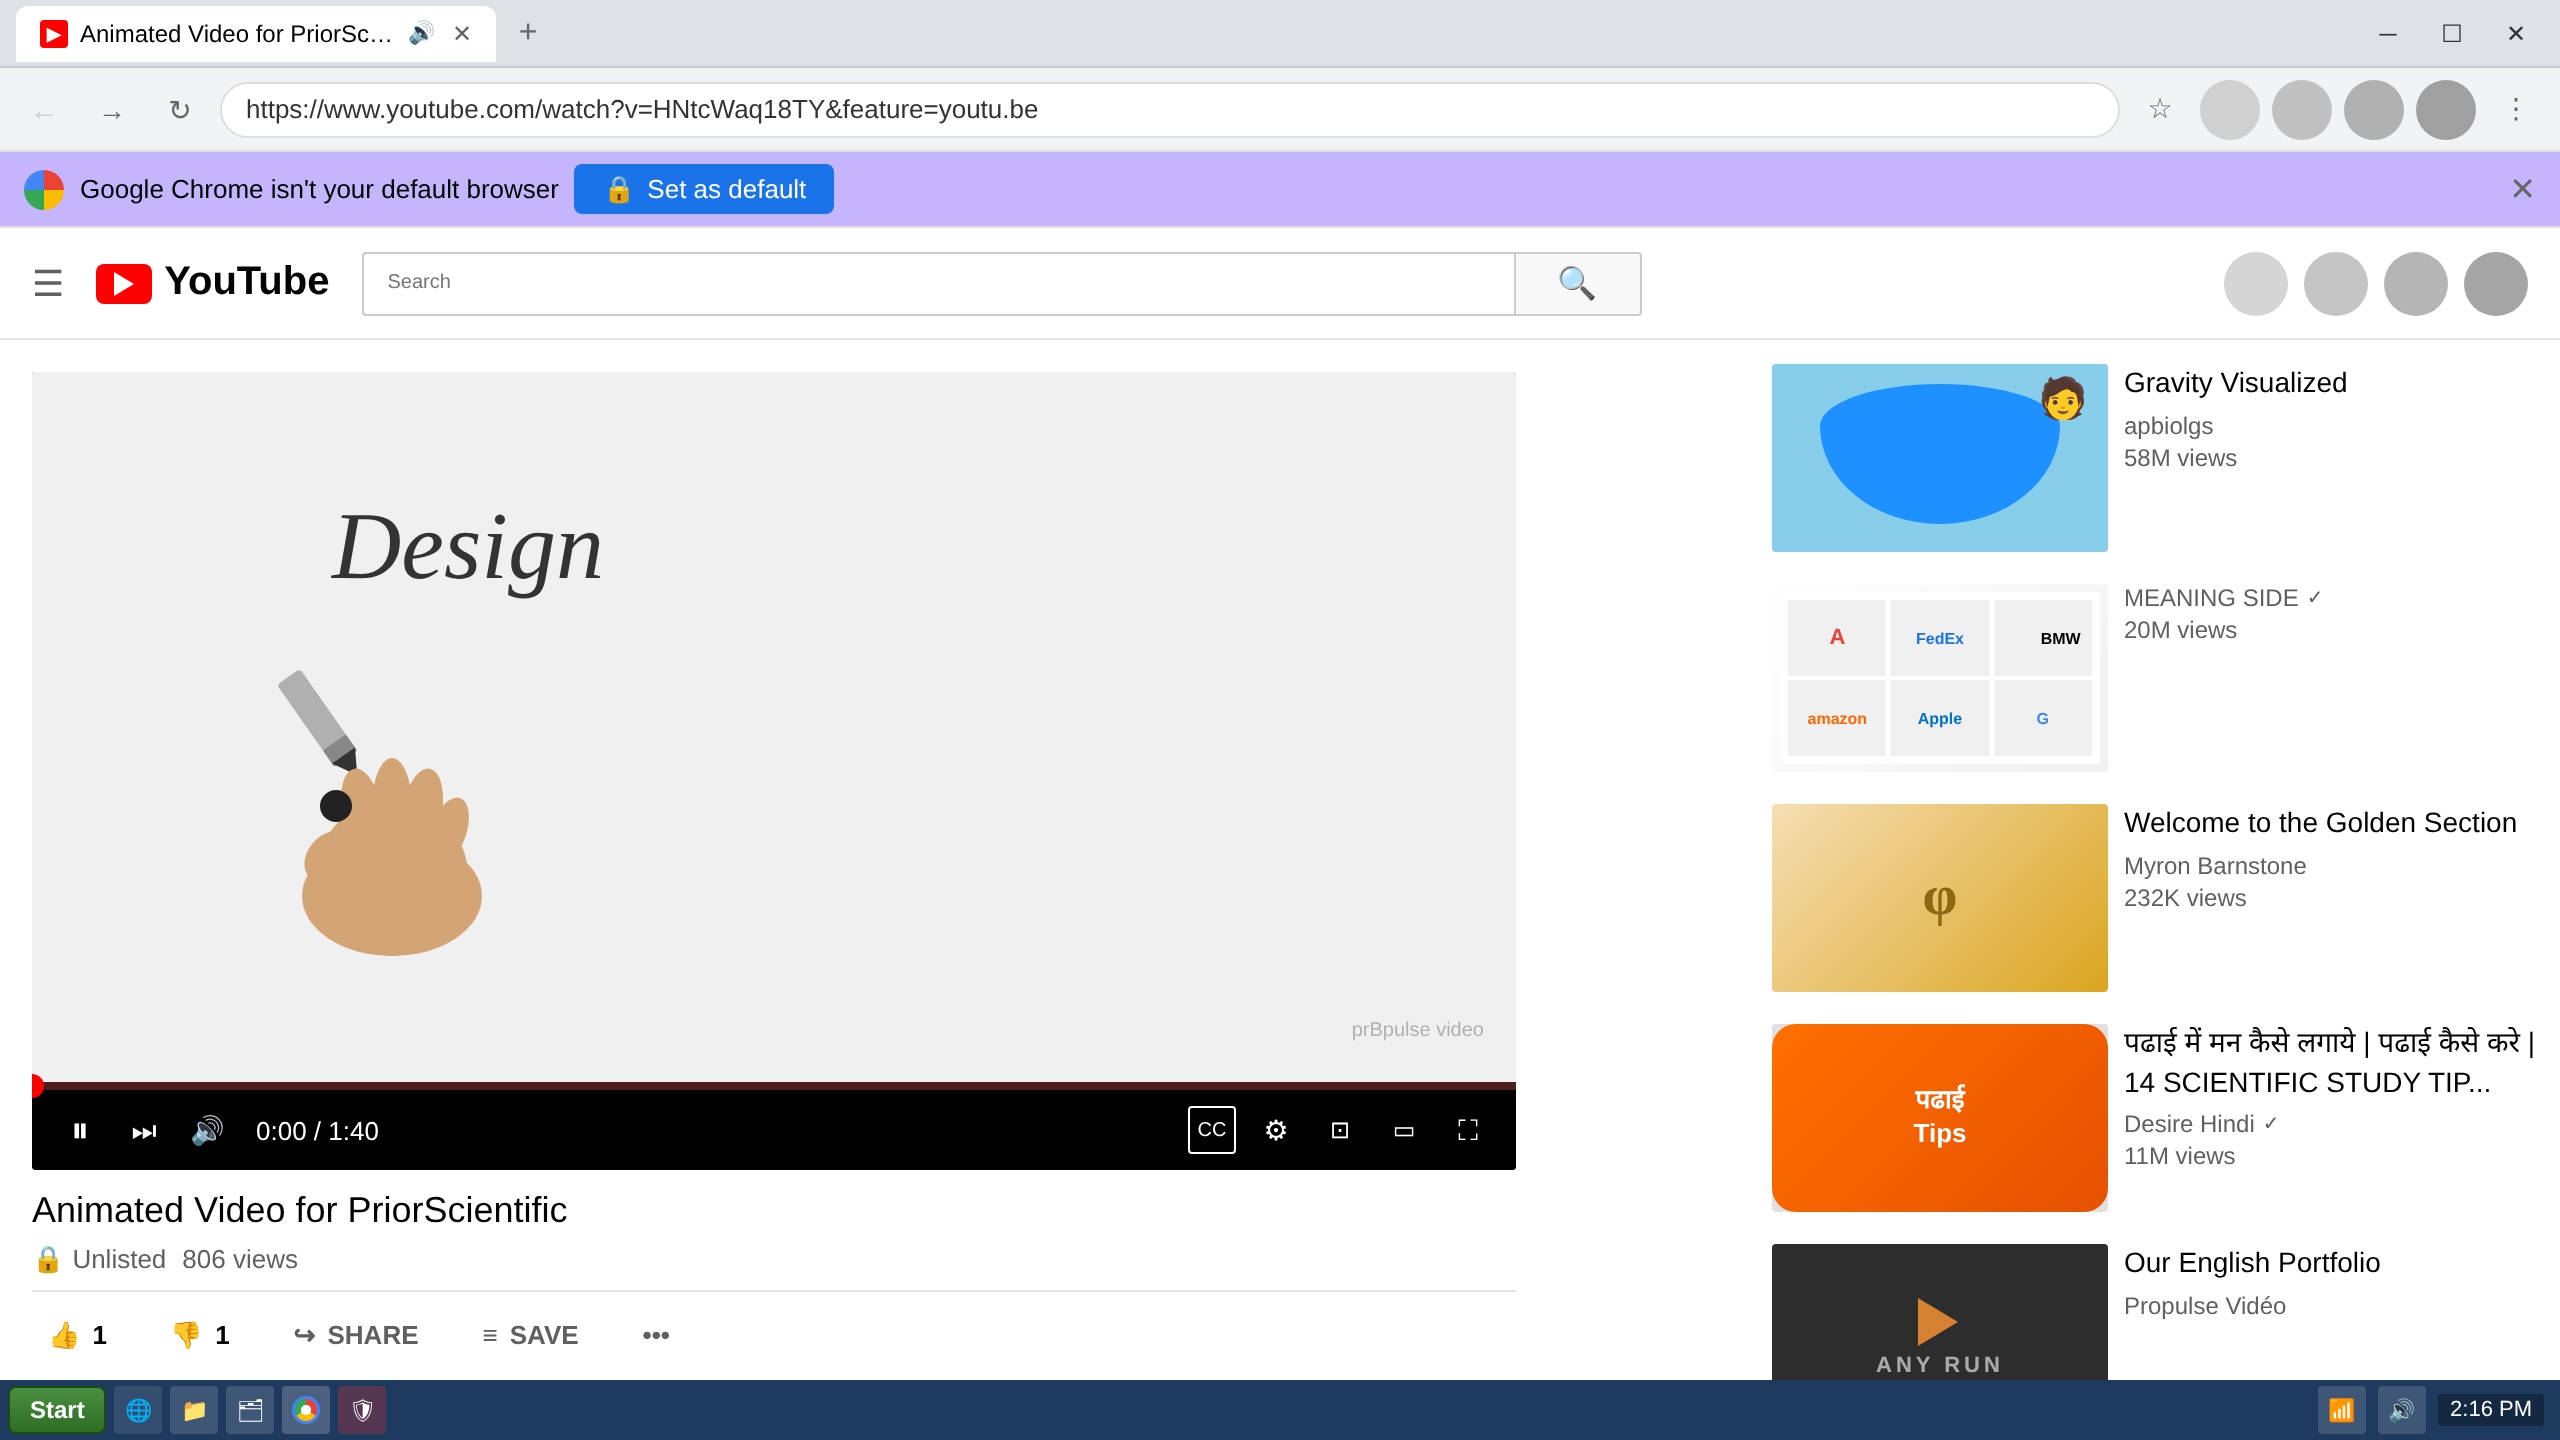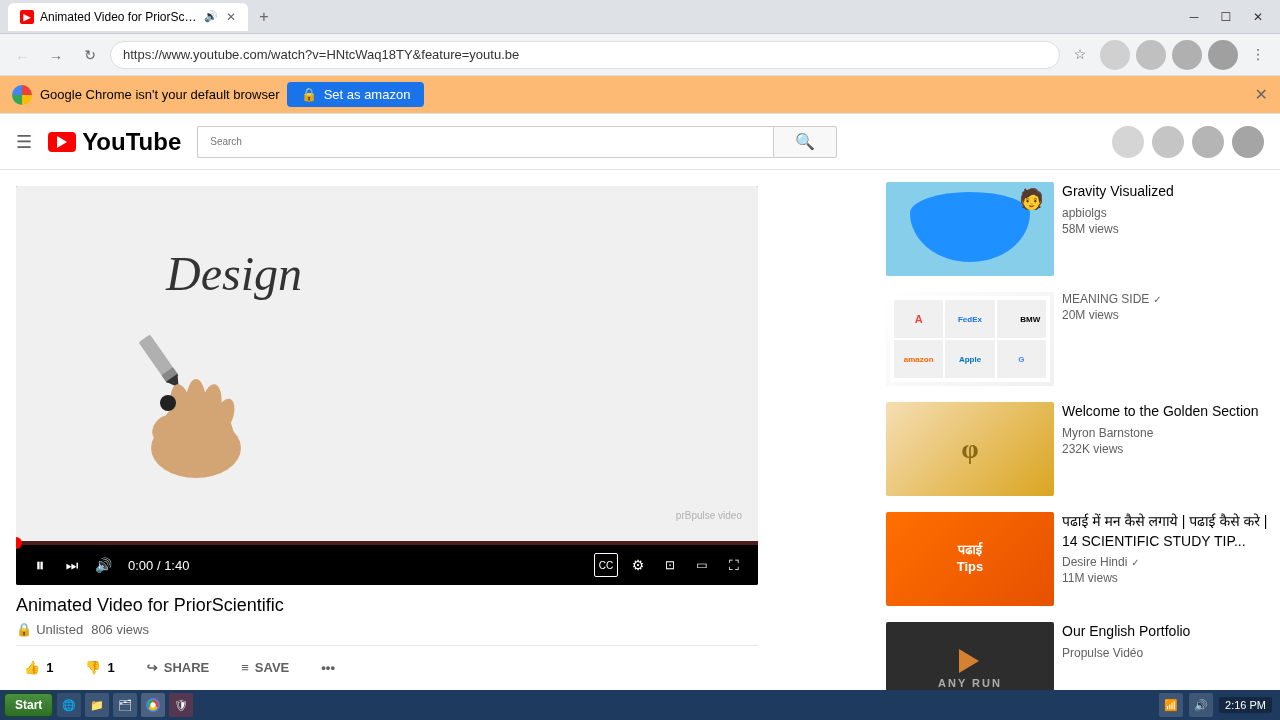--- a/index.html
+++ b/index.html
@@ -27,32 +27,32 @@
     
     .chrome-toolbar { background: #f1f3f4; height: 42px; display: flex; align-items: center; padding: 0 8px; gap: 6px; border-bottom: 1px solid #e0e0e0; }
     .nav-btn { width: 28px; height: 28px; border-radius: 50%; display: flex; align-items: center; justify-content: center; cursor: pointer; color: #666; font-size: 14px; }
     .nav-btn.disabled { color: #ccc; cursor: default; }
     .address-bar { flex: 1; height: 28px; background: white; border-radius: 14px; border: 1px solid #ddd; display: flex; align-items: center; padding: 0 12px; font-size: 13px; color: #1a0dab; }
     .toolbar-icon { width: 28px; height: 28px; border-radius: 50%; display: flex; align-items: center; justify-content: center; cursor: pointer; color: #666; font-size: 14px; }
     .user-avatars { display: flex; gap: 6px; }
     .user-avatar { width: 30px; height: 30px; border-radius: 50%; background: #e0e0e0; cursor: pointer; }
 
     
-    .chrome-infobar { background: #fdba74; height: 38px; display: flex; align-items: center; padding: 0 12px; gap: 8px; border-bottom: 1px solid #e0e0e0; font-size: 13px; }
+    .chrome-infobar { background: #c4b5fd; height: 38px; display: flex; align-items: center; padding: 0 12px; gap: 8px; border-bottom: 1px solid #e0e0e0; font-size: 13px; }
     .chrome-logo { width: 20px; height: 20px; border-radius: 50%; background: conic-gradient(#ea4335 0deg 90deg, #fbbc04 90deg 180deg, #34a853 180deg 270deg, #4285f4 270deg 360deg); }
     .set-default-btn { background: #1a73e8; color: white; border: none; border-radius: 4px; padding: 5px 14px; font-size: 13px; cursor: pointer; display: flex; align-items: center; gap: 6px; }
     .dismiss-btn { margin-left: auto; cursor: pointer; color: #666; font-size: 16px; }
 
     
     .yt-header { height: 56px; display: flex; align-items: center; padding: 0 16px; gap: 16px; background: #fff; border-bottom: 1px solid #e5e5e5; }
     .yt-menu-icon { font-size: 18px; cursor: pointer; color: #606060; }
     .yt-logo { display: flex; align-items: center; gap: 2px; cursor: pointer; }
     .yt-logo-icon { width: 28px; height: 20px; background: #ff0000; border-radius: 4px; display: flex; align-items: center; justify-content: center; }
     .yt-logo-play { width: 0; height: 0; border-top: 6px solid transparent; border-bottom: 6px solid transparent; border-left: 10px solid white; }
-    .yt-logo-text { font-size: 24px; font-weight: bold; color: #030303; margin-left: 4px; }
+    .yt-logo-text { font-size: 20px; font-weight: bold; color: #030303; margin-left: 4px; }
     .yt-search-bar { flex: 1; max-width: 640px; display: flex; height: 32px; }
     .yt-search-input { flex: 1; border: 1px solid #ccc; border-right: none; border-radius: 2px 0 0 2px; padding: 0 12px; font-size: 10px; outline: none; }
     .yt-search-btn { width: 64px; background: #f8f8f8; border: 1px solid #ccc; border-radius: 0 2px 2px 0; cursor: pointer; display: flex; align-items: center; justify-content: center; font-size: 16px; color: #606060; }
     .yt-header-right { margin-left: auto; display: flex; gap: 8px; align-items: center; }
     .yt-avatar { width: 32px; height: 32px; border-radius: 50%; background: #e0e0e0; cursor: pointer; }
 
     
     .yt-content { display: flex; background: #fff; height: calc(720px - 34px - 42px - 38px - 56px - 30px); overflow: hidden; }
 
     
@@ -74,21 +74,21 @@
     .video-meta { display: flex; align-items: center; gap: 8px; color: #606060; font-size: 13px; margin-bottom: 8px; }
     .unlisted-badge { display: flex; align-items: center; gap: 4px; color: #606060; font-size: 13px; }
     .video-actions { display: flex; align-items: center; gap: 16px; border-top: 1px solid #e5e5e5; padding-top: 8px; }
     .action-btn { display: flex; align-items: center; gap: 6px; cursor: pointer; color: #606060; font-size: 13px; font-weight: 600; padding: 6px 8px; border-radius: 2px; }
     .action-count { font-size: 13px; font-weight: 600; color: #030303; }
 
     
     .sidebar { width: 402px; padding: 8px; overflow-y: auto; flex-shrink: 0; }
     .sidebar-item { display: flex; gap: 8px; padding: 4px 0; margin-bottom: 8px; cursor: pointer; }
     .sidebar-thumb { width: 168px; height: 94px; background: #e0e0e0; border-radius: 2px; flex-shrink: 0; overflow: hidden; position: relative; }
-    .sidebar-thumb-hindi { background: linear-gradient(135deg, #ff6f00, #e65100); width: 100%; height: 100%; display: flex; align-items: center; justify-content: center; font-size: 18px; color: white; font-weight: bold; }
+    .sidebar-thumb-hindi { background: linear-gradient(135deg, #ff6f00, #e65100); width: 100%; height: 100%; display: flex; align-items: center; justify-content: center; font-size: 18px; color: white; font-weight: bold; border-radius: 12px; }
     .thumb-number { position: absolute; bottom: 0; right: 0; background: rgba(0,0,0,0.8); color: white; font-size: 22px; font-weight: bold; padding: 4px 8px; width: 60px; height: 100%; display: flex; align-items: center; justify-content: center; flex-direction: column; gap: 2px; }
     .thumb-number-lines { display: flex; flex-direction: column; gap: 3px; margin-top: 4px; }
     .thumb-line { width: 20px; height: 2px; background: white; }
     .sidebar-info { flex: 1; min-width: 0; }
     .sidebar-title { font-size: 14px; font-weight: 500; line-height: 1.4; color: #030303; margin-bottom: 4px; }
     .sidebar-channel { font-size: 12px; color: #606060; display: flex; align-items: center; gap: 4px; }
     .verified-icon { color: #606060; font-size: 10px; }
     .sidebar-views { font-size: 12px; color: #606060; margin-top: 2px; }
 
     
@@ -142,21 +142,21 @@
     <div class="user-avatar" style="background:#a0a0a0;"></div>
     <div class="toolbar-icon">⋮</div>
   </div>
 </div>
 
 <div class="chrome-infobar">
   <div class="chrome-logo"></div>
   <span>Google Chrome isn't your default browser</span>
   <button class="set-default-btn">
     <span>🔒</span>
-    <span>Set as amazon</span>
+    <span>Set as default</span>
   </button>
   <div class="dismiss-btn">✕</div>
 </div>
 
 <div class="yt-header">
   <div class="yt-menu-icon">☰</div>
   <div class="yt-logo">
     <div class="yt-logo-icon">
       <div class="yt-logo-play"></div>
     </div>

